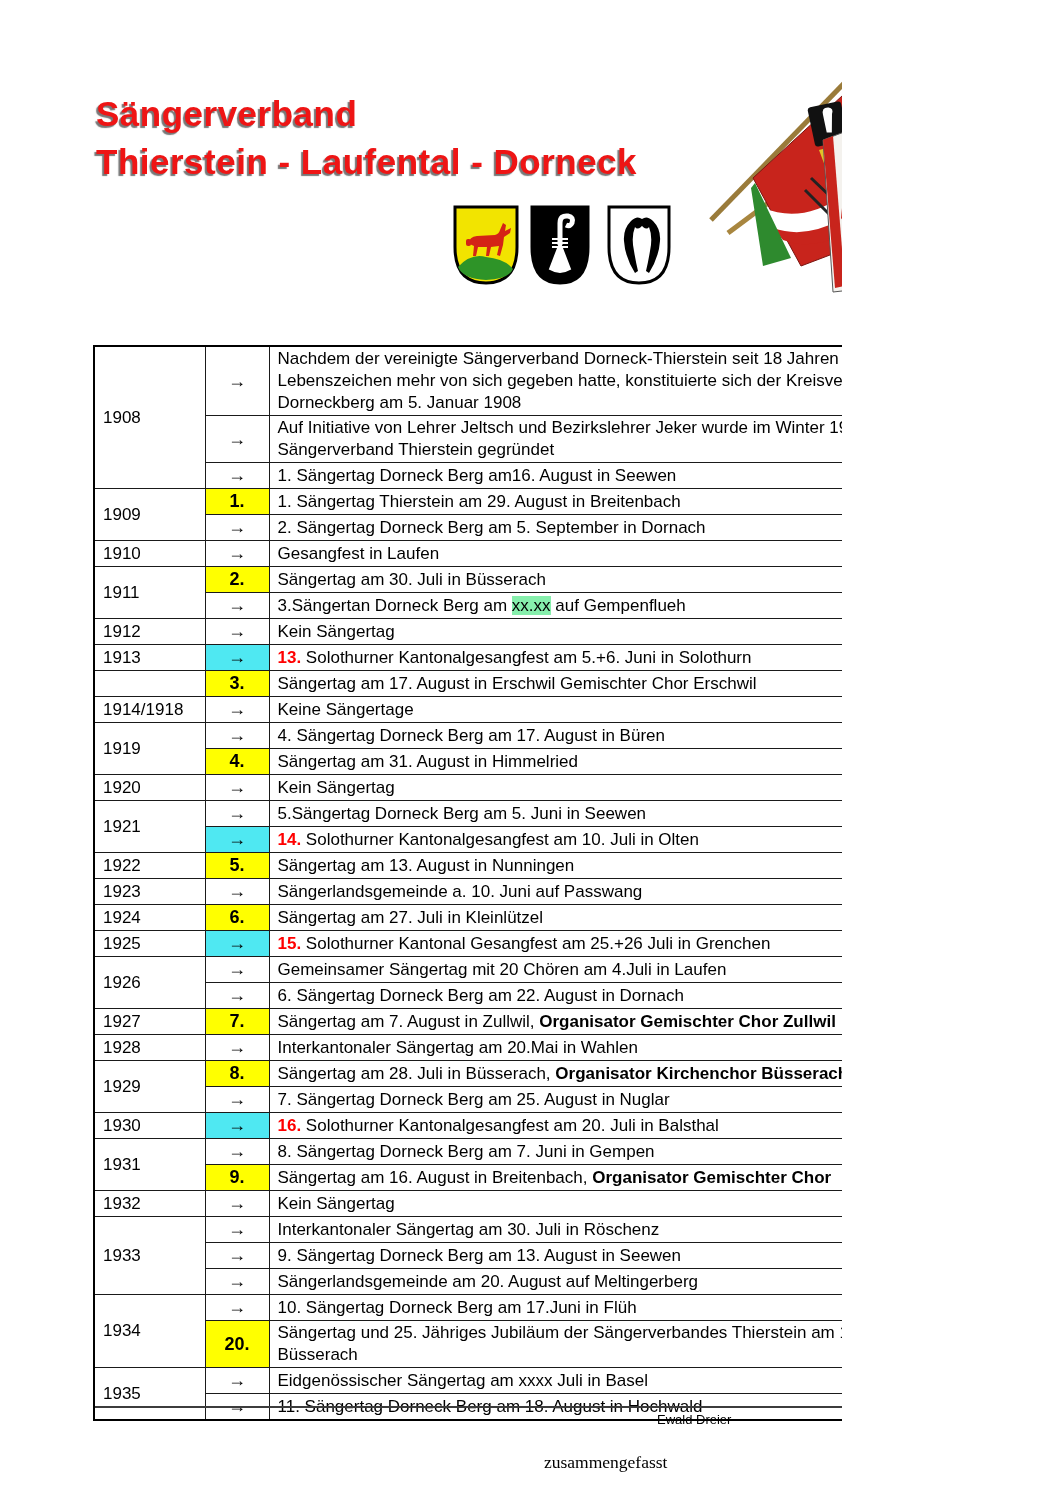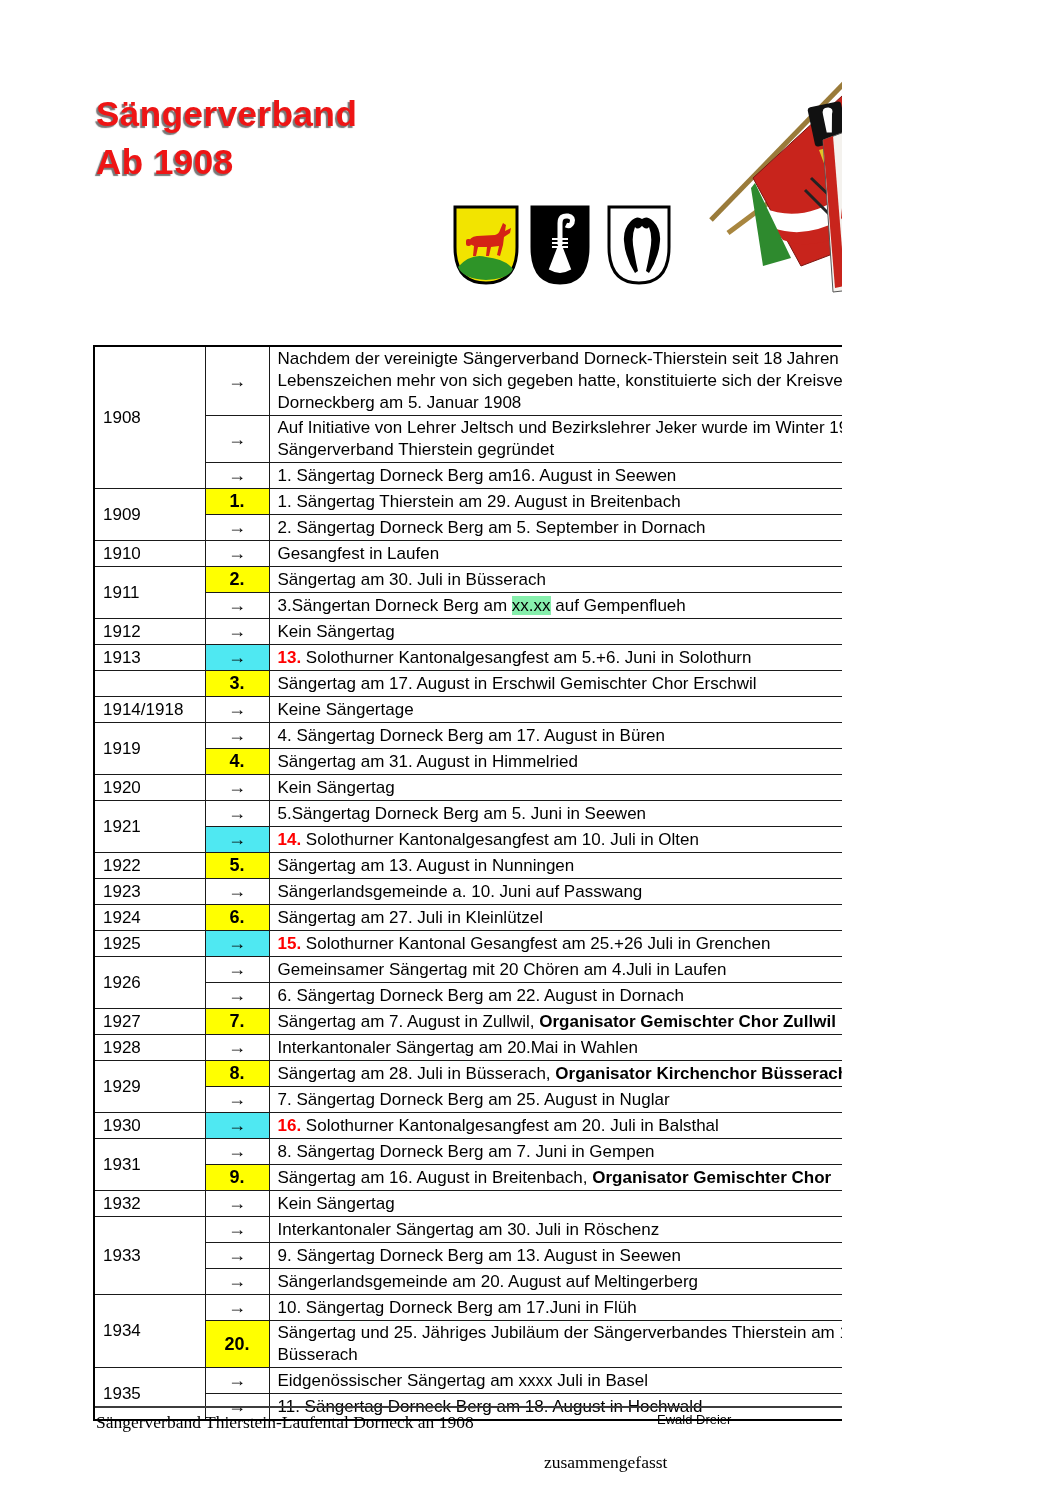--- a/index.html
+++ b/index.html
@@ -58,21 +58,21 @@
     font-family:Liberation Sans, sans-serif; font-size:13px; }
   .footer .f-page   { position:absolute; left:915px; top:0; }
 </style>
 </head>
 <body>
 
 <div class="page">
 
   <div class="title-block">
     <div class="title-line">Sängerverband</div>
-    <div class="title-line">Ab 1908</div>
+    <div class="title-line">Thierstein - Laufental - Dorneck</div>
   </div>
 
   <svg class="crest crest-1" width="66" height="80" viewBox="0 0 66 80">
     <path d="M2,2 H64 V42 Q64,78 33,78 Q2,78 2,42 Z" fill="#f2e400" stroke="#000" stroke-width="3"></path>
     <path d="M5,62 Q18,48 33,52 Q52,54 60,64 Q56,74 33,75 Q10,74 5,62 Z" fill="#2e9428"></path>
     <g fill="#d42316">
       <path d="M16,38 q0,-6 8,-7 l18,-1 q4,-1 5,-5 l3,-7 3,2 -1,6 6,-3 -1,5 -6,4 -1,8 -3,11 -3,-1 2,-9 -8,1 -2,9 -3,0 1,-9 -9,0 -2,9 -3,0 1,-10 q-5,-2 -5,-3 z"></path>
       <rect x="13" y="34" width="5" height="7" rx="2"></rect>
     </g>
   </svg>
@@ -304,19 +304,18 @@
         </tr>
         <tr>
           <td class="marker-cell"><span class="arrow-glyph">→</span></td>
           <td class="text-cell"><span>11. Sängertag Dorneck Berg am 18. August in Hochwald</span></td>
         </tr>
       </tbody>
   </table>
 
   <div class="footer-rule"></div>
   <div class="footer">
-    <span class="f-left">Sängerverband Thierstein-Laufental Dorneck an 1908</span>
     <span class="f-middle">zusammengefasst</span>
     <span class="f-author">Ewald Dreier</span>
     <span class="f-page">- 1 -</span>
   </div>
 
 </div>
 
 </body></html>

